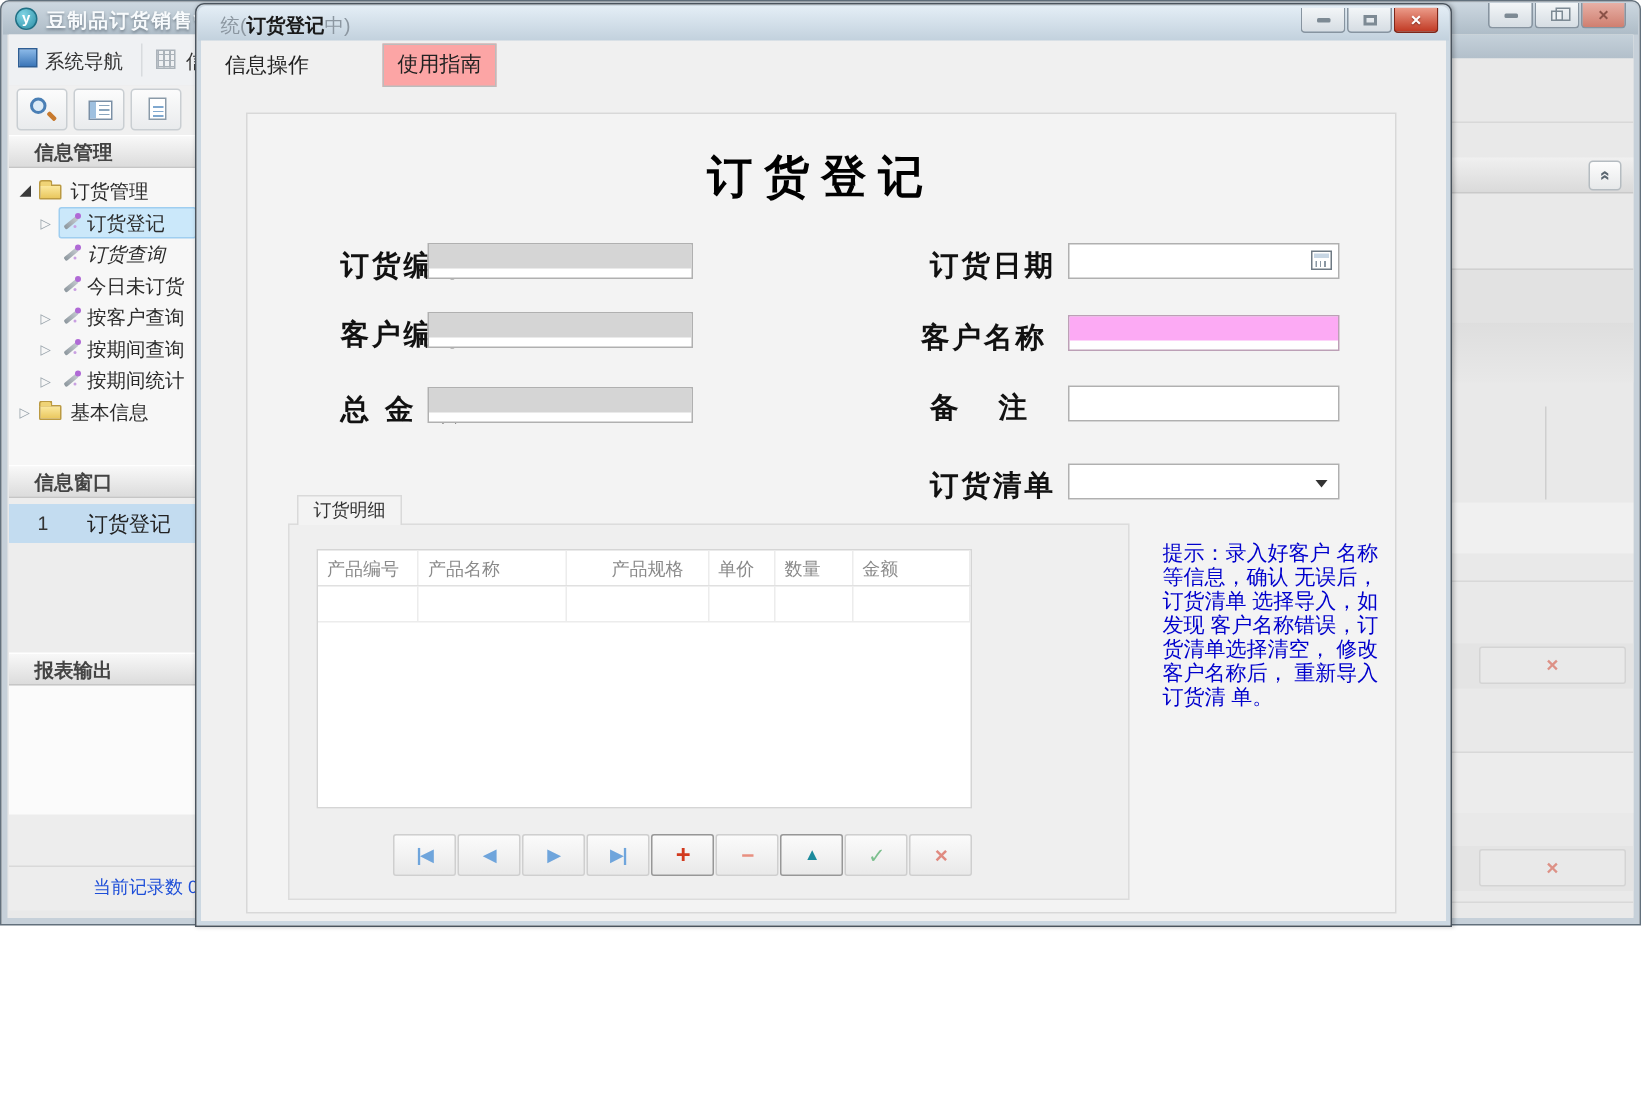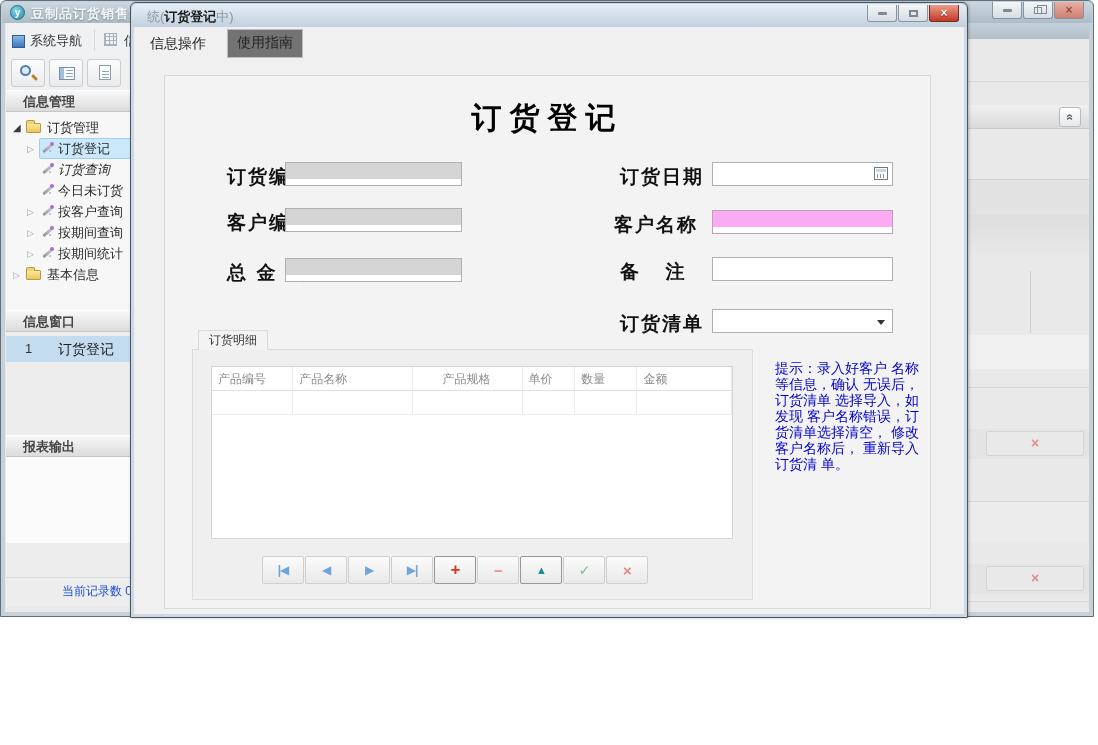--- a/index.html
+++ b/index.html
@@ -27,21 +27,21 @@
   .winbtn .boxes { width:8px; height:7px; border:1px solid #7d8a94; position:relative; background:#eef2f5;}
   .winbtn .boxes:before { content:""; position:absolute; left:2px; top:-3px; width:8px; height:7px;
     border:1px solid #7d8a94; }
   .winbtn.close { background:linear-gradient(#e7b0a6,#cf7f70); }
   .winbtn.close .x { color:#8b5248; font-weight:bold; font-size:12px; line-height:1; }
   .dlg-btns .winbtn.close { background:linear-gradient(#ec9d8b,#c13a24); border-color:#7e2619; }
   .dlg-btns .winbtn.close .x { color:#fff; text-shadow:0 1px 1px #7e2619; }
 
   
   .mw-ribbon-left { position:absolute; left:5px; top:22px; width:125px; height:34px; background:#eff1f3; }
-  .ribbon-navtab { position:absolute; left:6px; top:9px; display:flex; align-items:center; gap:5px; }
+  .ribbon-navtab { position:absolute; left:6px; top:9px; display:flex; gap:5px; }
   .icon-bluesquare { width:13px; height:13px; background:linear-gradient(#8bb9e8,#3b76b8);
     border:1px solid #2e5e94; }
   .ribbon-navtab span { font-size:13px; color:#333; }
   .ribbon-sep { position:absolute; left:88px; top:6px; width:1px; height:22px; background:#d8dbde; }
   .icon-grid { position:absolute; left:98px; top:10px; width:13px; height:13px;
     background:
       repeating-linear-gradient(0deg,#aab2b9 0 1px,transparent 1px 4px),
       repeating-linear-gradient(90deg,#aab2b9 0 1px,transparent 1px 4px);
     border:1px solid #aab2b9; }
   .ribbon-partial { position:absolute; left:118px; top:9px; font-size:13px; color:#333; }
@@ -122,21 +122,21 @@
   .dlg-titlebar { position:absolute; left:1px; top:1px; right:1px; height:23px;
     background:linear-gradient(#e4eef6,#c2d1dd); border-radius:5px 5px 0 0; }
   .dlg-title { position:absolute; left:15px; top:4px; font-size:13px; white-space:nowrap; }
   .dlg-title .faint { color:#8c97a1; }
   .dlg-title .strong { color:#1a1a1a; font-weight:bold; }
   .dlg-btns { top:1px; right:7px; }
 
   .dlg-tabs { position:absolute; left:4px; top:28px; right:4px; height:27px;
     display:flex; align-items:flex-end; gap:12px; padding-left:6px; background:#f0f0f0; }
   .dlg-tab { font-size:14px; color:#222; padding:4px 9px 5px 9px; }
-  .dlg-tab.boxed { background:#737373; border:1px solid #bcbcbc; }
+  .dlg-tab.boxed { background:#fca5a5; border:1px solid #bcbcbc;margin-left:28px; }
 
   .form-panel { position:absolute; left:33px; top:72px; width:767px; height:534px;
     background:#f3f3f3; border:1px solid #d8d8d8; }
 
   .form-heading { position:absolute; left:0; top:22px; width:100%; text-align:center;
     font-family:"DejaVu Serif","Liberation Serif",serif; font-size:30px; font-weight:600;
     color:#000; letter-spacing:8px; }
 
   .flabel { position:absolute; font-family:"DejaVu Serif","Liberation Serif",serif;
     font-size:19px; font-weight:bold; color:#111; letter-spacing:2px; white-space:nowrap; }
@@ -154,21 +154,21 @@
     background:repeating-linear-gradient(90deg,#8a97a3 0 1px,transparent 1px 3px); }
   .combo-arrow { position:absolute; right:7px; top:10px; width:0; height:0;
     border-left:4px solid transparent; border-right:4px solid transparent; border-top:5px solid #333; }
 
   .group-panel { position:absolute; left:27px; top:273px; width:561px; height:251px;
     background:#efefef; border:1px solid #dcdcdc; }
   .group-tab { position:absolute; left:5px; top:-20px; height:20px; padding:0 10px;
     background:#f3f3f3; border:1px solid #d9d9d9; border-bottom:none;
     font-size:12px; color:#333; line-height:19px; }
 
-  .grid { position:absolute; left:18px; top:16px; width:522px; height:173px;
+  .grid { position:absolute; left:18px; top:16px; width:437px; height:173px;
     background:#fff; border:1px solid #d5d5d5; }
   .grid-header { display:flex; height:24px; border-bottom:1px solid #e0e0e0; }
   .grid-header .cell { font-size:12px; color:#8a8a8a; line-height:24px; padding-left:6px;
     border-right:1px solid #ececec; }
   .grid-row { display:flex; height:24px; border-bottom:1px solid #ececec; }
   .grid-row .cell { border-right:1px solid #ececec; }
   .c0{width:85px;} .c1{width:125px;} .c2{width:90px;margin-left:24px;} .c3{width:55px;} .c4{width:65px;} .c5{width:99px;}
 
   .loading-box { position:absolute; left:223px; top:90px; width:113px; height:30px;
     background:#f5f5f5; border:1px solid #c8c8c8; border-radius:2px;

